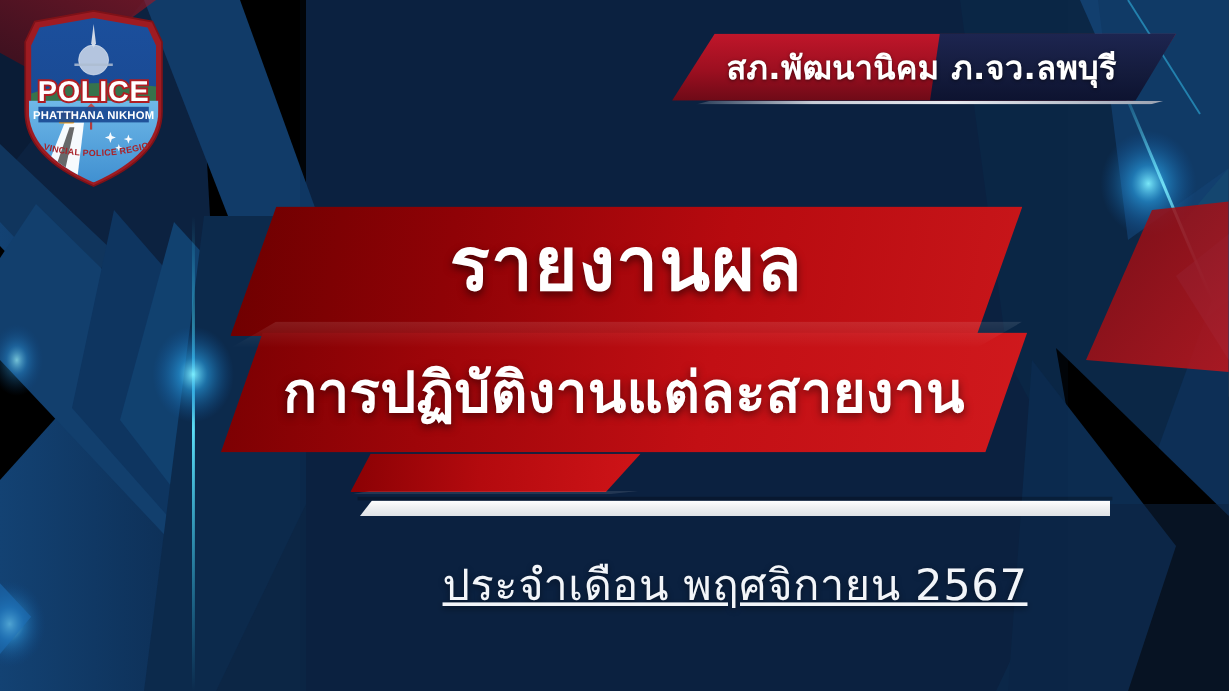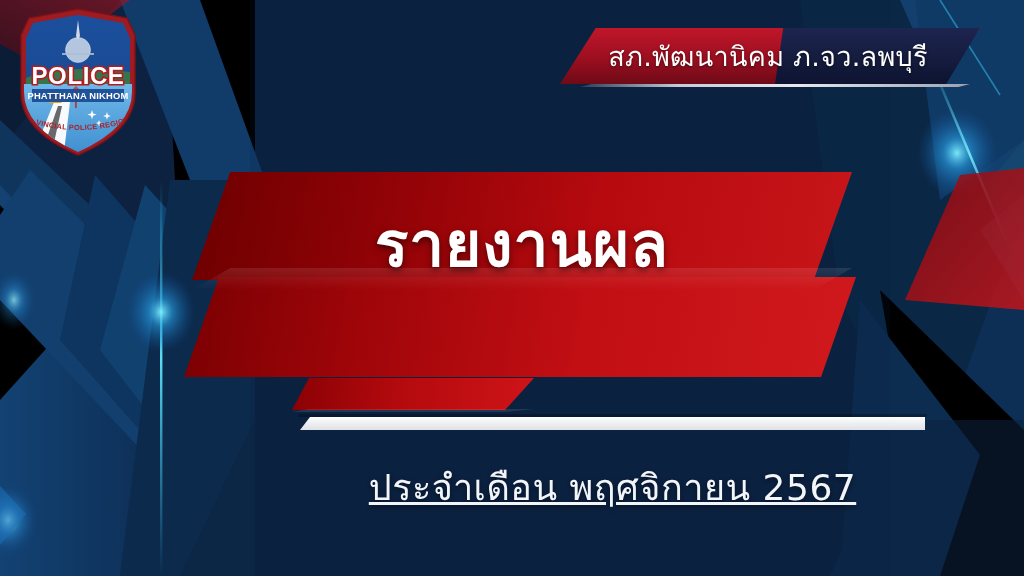--- a/index.html
+++ b/index.html
@@ -47,21 +47,21 @@
   }
   #org-banner .underline {
     position:absolute; left:20px; top:56px; width:390px; height:3px;
     clip-path: polygon(3% 0%, 100% 0%, 97% 100%, 0% 100%);
     background:linear-gradient(90deg, rgba(200,205,215,0.15) 0%, #c6cbd6 25%, #e6e9ef 55%, #9aa2b2 100%);
   }
   #org-banner .label {
     position:absolute; inset:0;
     display:flex; align-items:center; justify-content:center;
     color:#ffffff;
-    font-size:27px; font-weight:400;
+    font-size:27px; font-weight:700;
     letter-spacing:0.3px;
     white-space:nowrap;
     text-shadow:0 1px 3px rgba(0,0,0,0.55);
     padding-right:4px;
   }
 
   
   #title-block {
     position:absolute;
     left:192px; top:172px;
@@ -77,21 +77,21 @@
     clip-path: polygon(5.2% 0%, 100% 0%, 94.8% 100%, 0% 100%);
     background:linear-gradient(100deg,#7a0002 0%, #9e0509 26%, #c20f14 60%, #d0191d 100%);
   }
   #title-band-shine {
     position:absolute; left:0; top:96px; width:660px; height:22px;
     clip-path: polygon(5.8% 0%, 100% 0%, 94.2% 100%, 0% 100%);
     background:linear-gradient(180deg, rgba(255,255,255,0.10), rgba(255,255,255,0.00));
     pointer-events:none;
   }
   #title-line1 {
-    position:absolute; left:0; top:24px; width:660px; height:96px;
+    position:absolute; left:0; top:0; width:660px; height:96px;
     display:flex; align-items:center; justify-content:center;
     color:#ffffff; font-size:62px; font-weight:700;
     letter-spacing:1px; white-space:nowrap;
     text-shadow:0 3px 7px rgba(0,0,0,0.55);
   }
   #title-line2 {
     position:absolute; left:-8px; top:106px; width:672px; height:96px;
     display:flex; align-items:center; justify-content:center;
     color:#ffffff; font-size:47px; font-weight:700;
     letter-spacing:0.3px; white-space:nowrap;
@@ -301,20 +301,21 @@
     <div class="shape-dark"></div>
     <div class="label">สภ.พัฒนานิคม   ภ.จว.ลพบุรี</div>
     <div class="underline"></div>
   </div>
 
   <div id="title-block">
     <div id="title-band-top"></div>
     <div id="title-band-bot"></div>
     <div id="title-band-shine"></div>
     <div id="title-line1">รายงานผล</div>
+    <div id="title-line2">การปฏิบัติงานแต่ละสายงาน</div>
   </div>
 
   <div id="red-tail"></div>
   <div id="red-tail-edge"></div>
 
   <div id="divider-shadow"></div>
   <div id="divider"></div>
 
   <div id="subtitle">ประจำเดือน พฤศจิกายน 2567</div>
 

